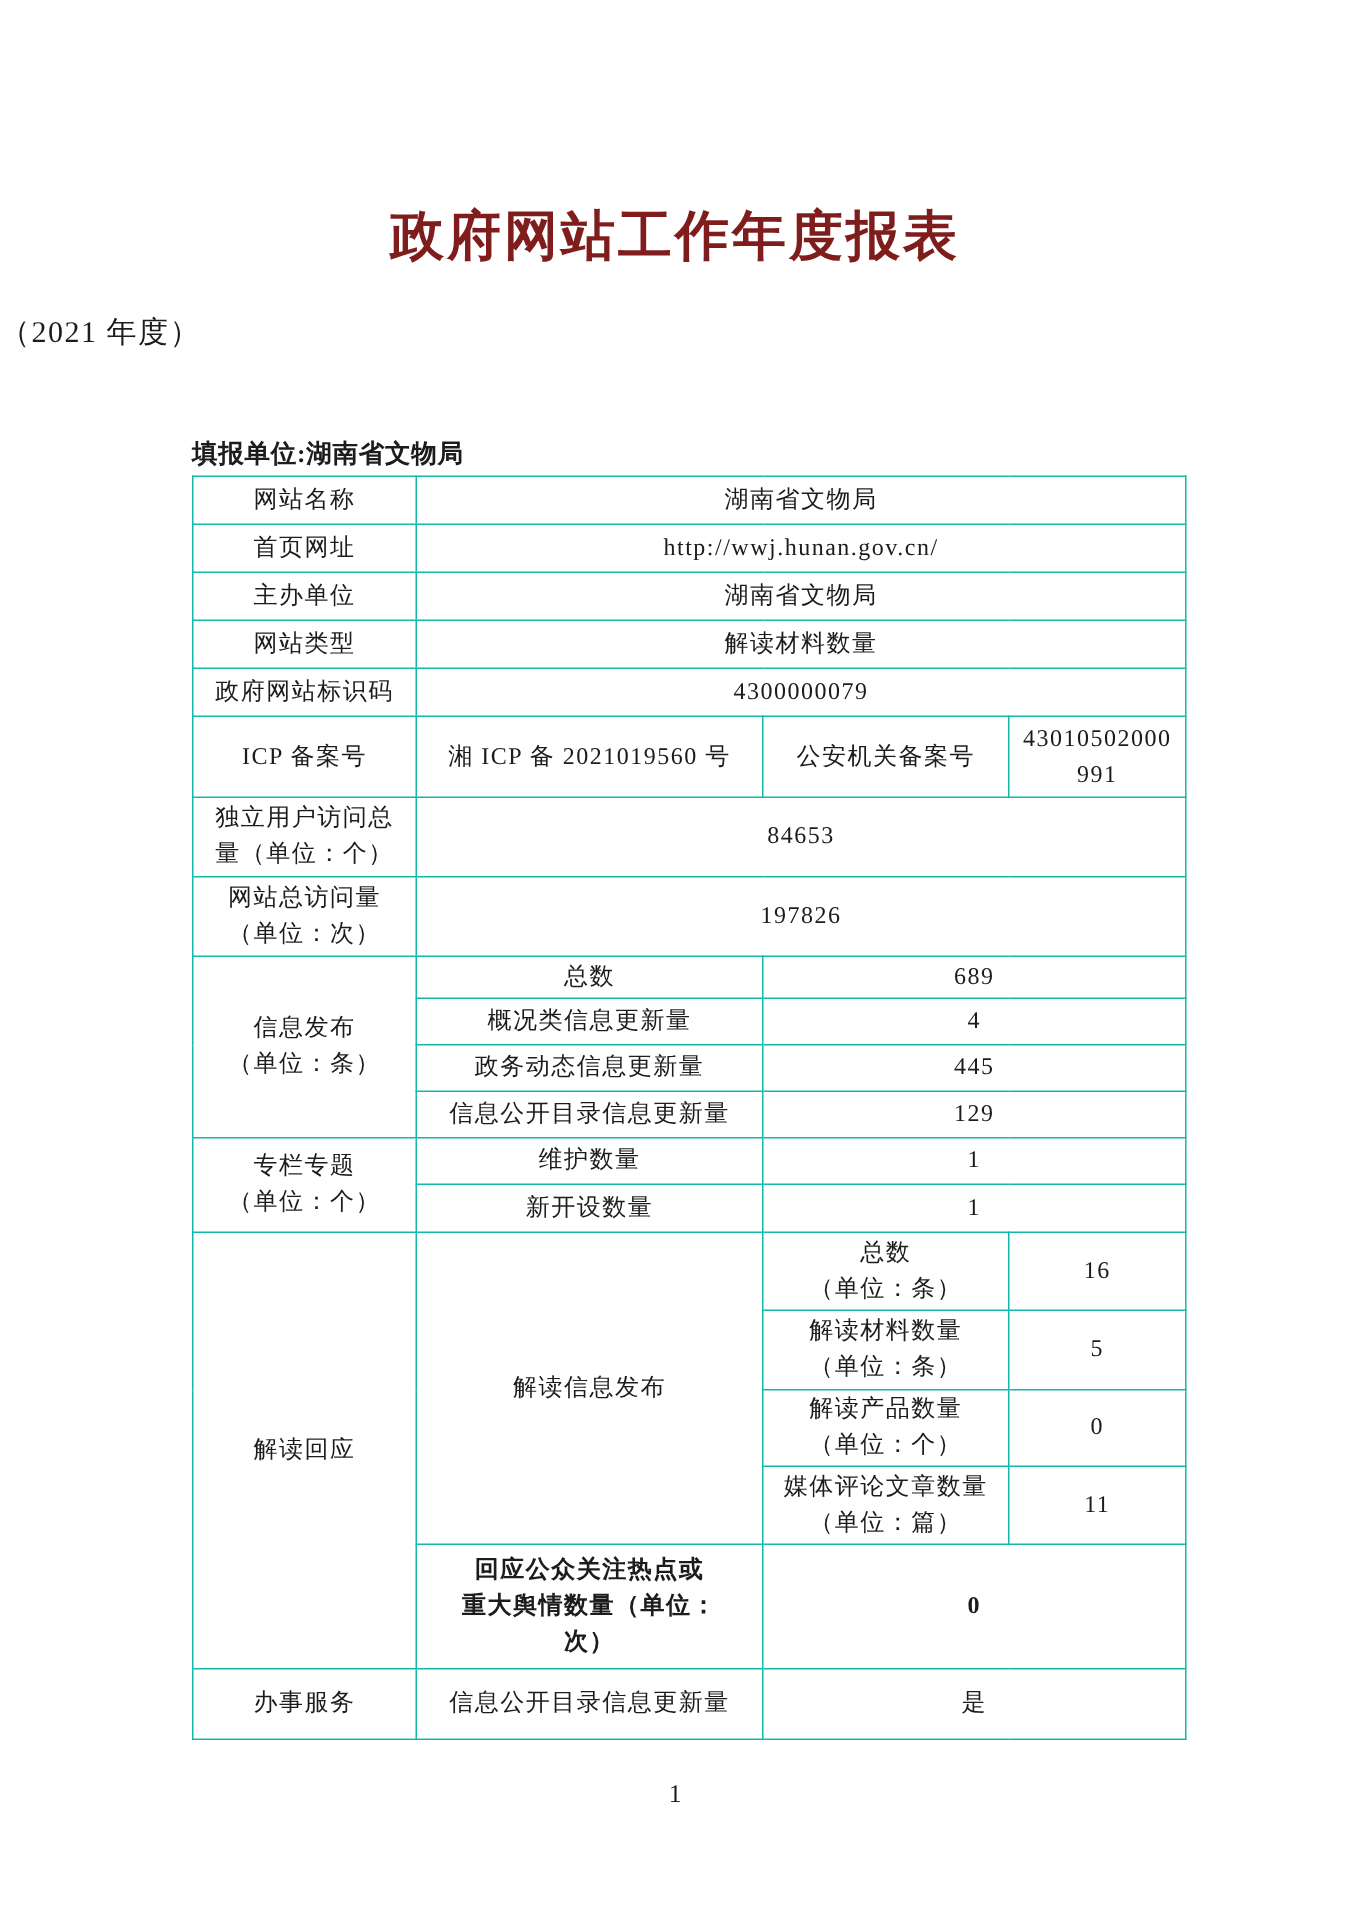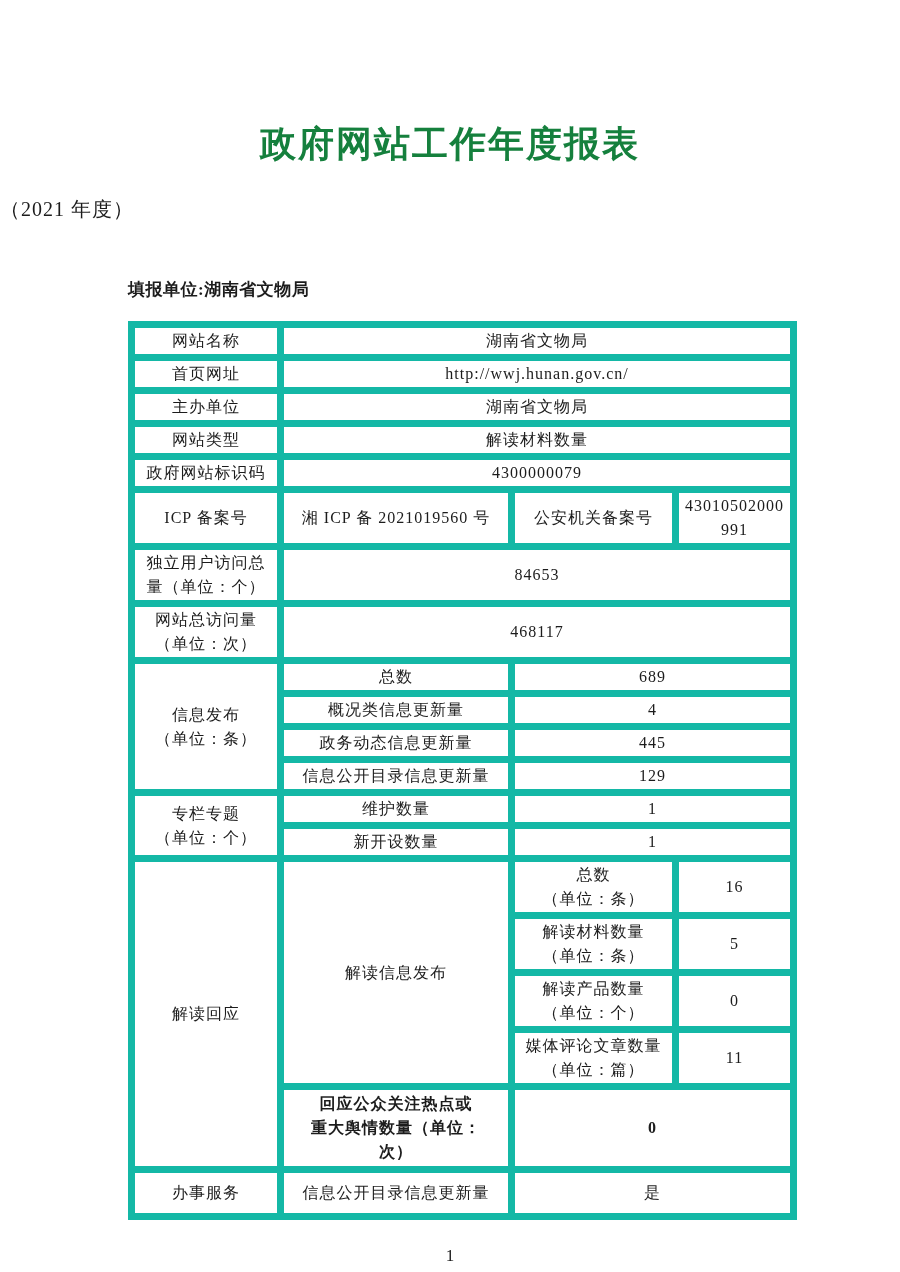--- a/index.html
+++ b/index.html
@@ -3,37 +3,37 @@
 <meta charset="utf-8">
 <style>
   html,body{margin:0;padding:0;background:#888;}
   .page{
     width:900px;height:1272px;background:#ffffff;margin:0 auto;
     position:relative;overflow:hidden;color:#1c1c1c;
     font-family:"Liberation Serif","DejaVu Serif",serif;
     box-sizing:border-box;padding-top:118px;
   }
   .doc-title{
-    margin:3px;text-align:center;font-size:36px;line-height:46px;
-    font-weight:bold;letter-spacing:2px;color:#15803d;
+    margin:16px;text-align:center;font-size:36px;line-height:46px;
+    font-weight:bold;letter-spacing:2px;color:#7f1d1d;
     font-family:"Liberation Sans","DejaVu Sans",sans-serif;
   }
   .doc-subtitle{
     margin:28px 0 0 0;text-align:left;font-size:20px;line-height:28px;
     font-weight:normal;letter-spacing:1px;
   }
   .reporting-unit{
-    margin:56px 0 20px 128px;font-size:17px;line-height:22px;
+    margin:56px 0 3px 128px;font-size:17px;line-height:22px;
     font-weight:bold;letter-spacing:0.5px;
   }
   table.report{
     border-collapse:collapse;table-layout:fixed;width:662px;margin-left:128px;
   }
   table.report td{
-    border:7px solid #14b8a6;text-align:center;vertical-align:middle;
+    border:1px solid #14b8a6;text-align:center;vertical-align:middle;
     font-size:16px;letter-spacing:1px;line-height:1.5;
     padding:1px 3px;white-space:pre-line;overflow:hidden;
     word-break:break-word;
   }
   
   tr.h32{height:32px;} tr.h54{height:54px;} tr.h53{height:53px;}
   tr.h28{height:28px;} tr.h31{height:31px;} tr.h52{height:52px;}
   tr.h50{height:50px;} tr.h83{height:83px;font-weight:bold;} tr.h47{height:47px;}
   td.valign-bottom{vertical-align:bottom;padding-bottom:4px;}
   .page-number{
@@ -86,21 +86,21 @@
 991</td>
       </tr>
       <tr class="h53">
         <td>独立用户访问总
 量（单位：个）</td>
         <td colspan="3">84653</td>
       </tr>
       <tr class="h53">
         <td>网站总访问量
 （单位：次）</td>
-        <td colspan="3">468117</td>
+        <td colspan="3">197826</td>
       </tr>
 
       <tr class="h28">
         <td rowspan="4">信息发布
 （单位：条）</td>
         <td>总数</td>
         <td colspan="2">689</td>
       </tr>
       <tr class="h31">
         <td>概况类信息更新量</td>

